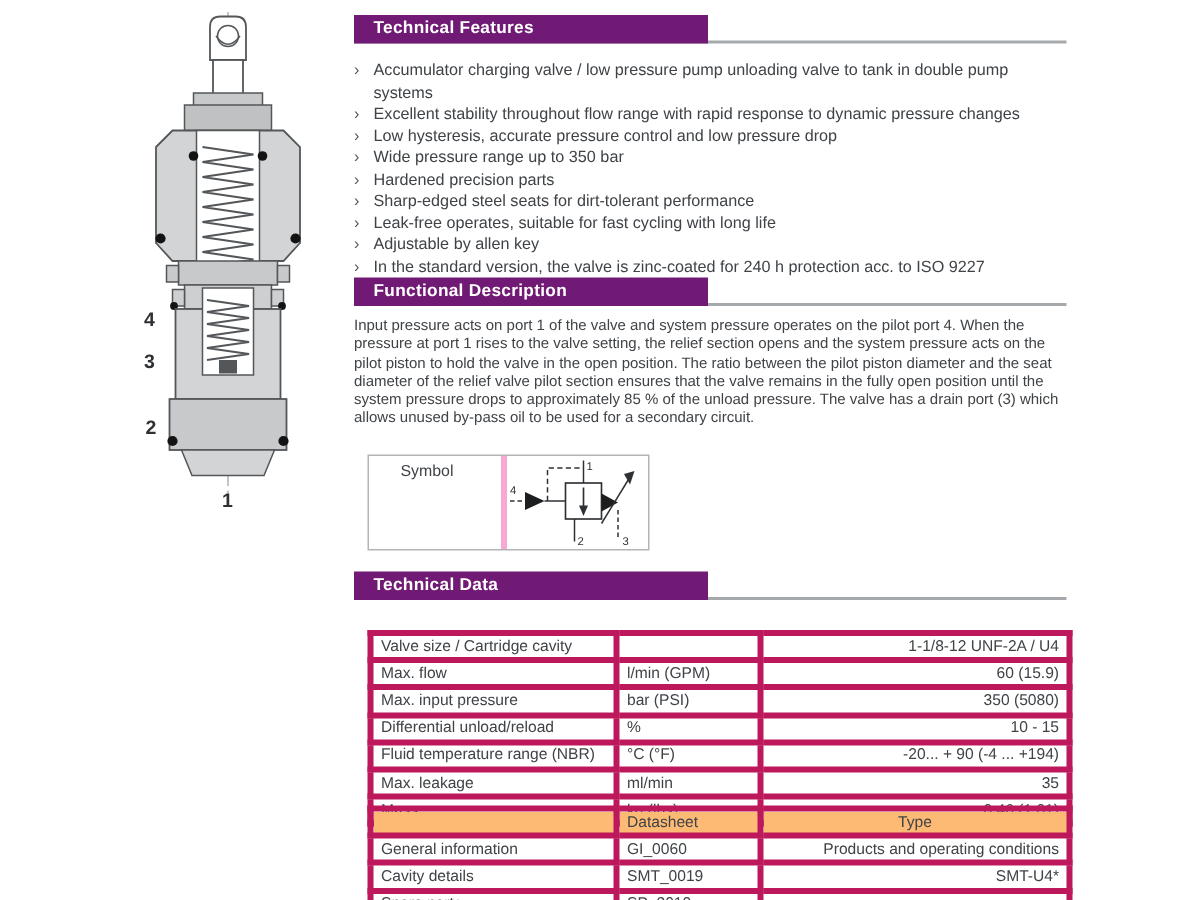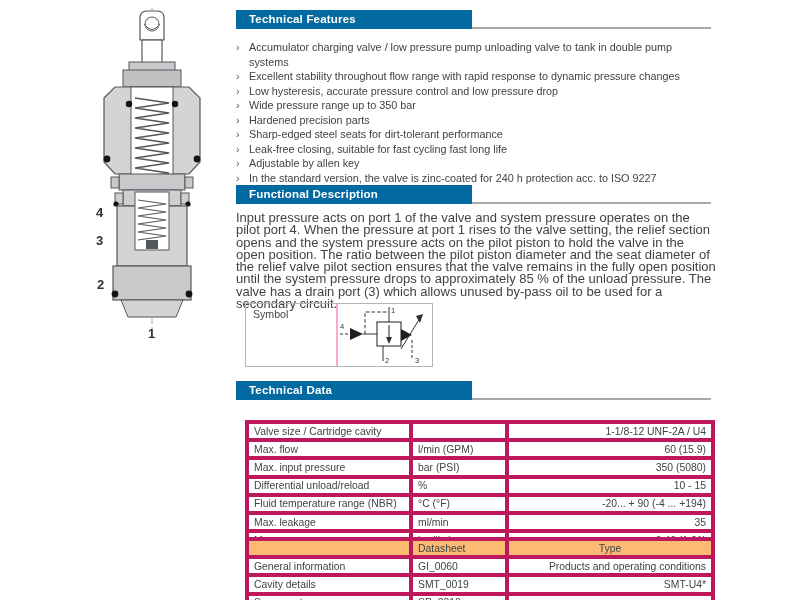--- a/index.html
+++ b/index.html
@@ -3,37 +3,37 @@
 <meta charset="utf-8">
 <style>
   html,body {margin:0; padding:0; background:#ffffff;}
   body {font-family:"Liberation Sans", sans-serif; color:#3f4347;}
   #page {position:relative; width:800px; height:600px; background:#ffffff; overflow:hidden;}
 
   
   .sec-header {position:absolute; left:235px; width:476px; height:20px;}
   .sec-header .hline {position:absolute; left:1px; right:0; top:17px; height:2px; background:#a6a9ac;}
   .sec-header .hbox {position:absolute; left:1px; top:0; width:236px; height:19px;
-    background:#0369a1; color:#ffffff; font-size:11.5px; font-weight:bold;
+    background:#701a75; color:#ffffff; font-size:11.5px; font-weight:bold;
     line-height:19px; padding-left:13px; box-sizing:border-box; letter-spacing:.2px;}
 
   
   #features-list {position:absolute; left:236px; top:40px; width:478px;}
   .bullet {display:flex; font-size:10.8px; line-height:14.5px;}
   .bullet .bm {flex:0 0 13px; width:13px; color:#55585c;}
 
   
   #func-paragraph {position:absolute; left:236px; top:212px; width:480px;
-    font-size:13px; line-height:12.3px; text-align:left;}
+    font-size:10px; line-height:12.3px; text-align:left;}
 
   
   #symbol-box {position:absolute; left:245px; top:303px; width:188px; height:64px;
     border:1px solid #b2b5b8; display:flex; box-sizing:border-box;}
-  #symbol-box .sym-label-cell {width:92px; border-right:2px solid #f9a8d4;
-    padding:4px 0 0 7px; font-size:10.6px; box-sizing:border-box;}
+  #symbol-box .sym-label-cell {width:92px; border-right:4px solid #f9a8d4;
+    padding:4px 0 0 7px; font-size:10.6px; box-sizing:border-box;margin-left:14px;}
   #symbol-box .sym-draw-cell {flex:1; position:relative;}
 
   
   .dtable {position:absolute; left:245px; border-collapse:collapse; table-layout:fixed;
     font-size:10.4px; color:#3f4347;}
   .dtable td {border:4px solid #be185d; padding:0 5px; height:14.2px;
     font-weight:normal; text-align:left; overflow:hidden; white-space:nowrap;margin-top:46px;}
   .dtable td.c3 {text-align:right;}
   #props-table {top:420px; width:466px;}
   #refs-table  {top:537px; width:466px;}
@@ -122,21 +122,21 @@
     <div class="bullet">
         <span class="bm">›</span>
         <span>Hardened precision parts</span>
       </div>
     <div class="bullet">
         <span class="bm">›</span>
         <span>Sharp-edged steel seats for dirt-tolerant performance</span>
       </div>
     <div class="bullet">
         <span class="bm">›</span>
-        <span>Leak-free closing, suitable for fast cycling fast long life</span>
+        <span>Leak-free operates, suitable for fast cycling with long life</span>
       </div>
     <div class="bullet">
         <span class="bm">›</span>
         <span>Adjustable by allen key</span>
       </div>
     <div class="bullet">
         <span class="bm">›</span>
         <span>In the standard version, the valve is zinc-coated for 240 h protection acc. to ISO 9227</span>
       </div>
   </div>

